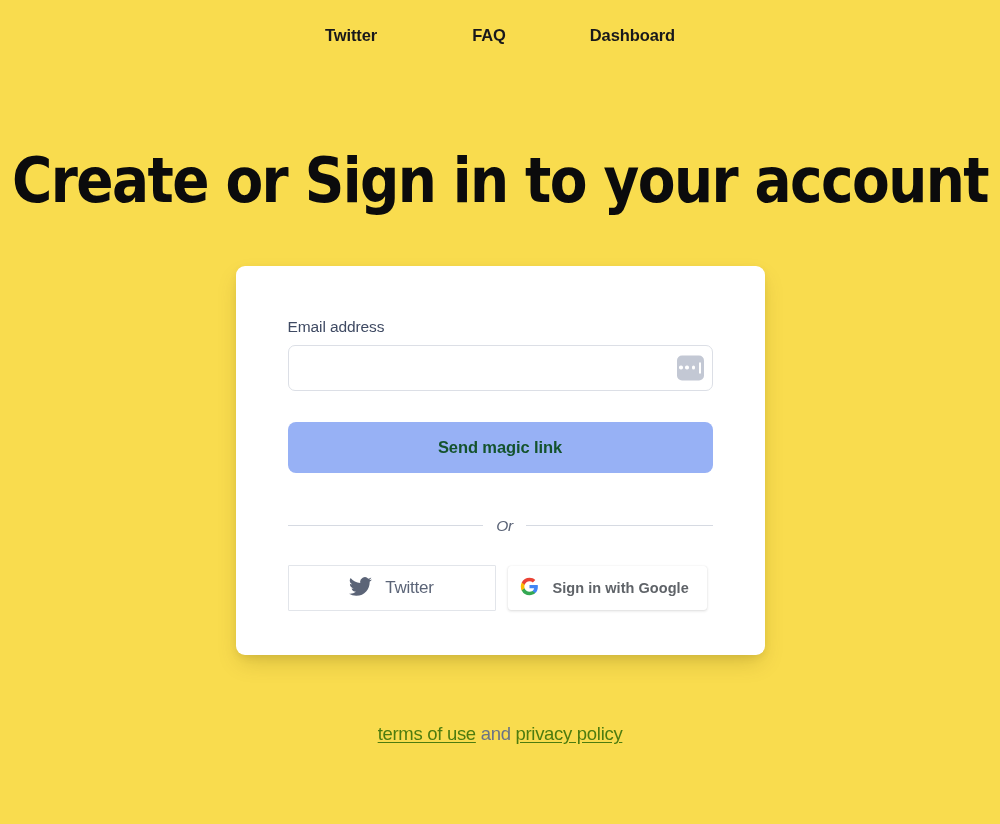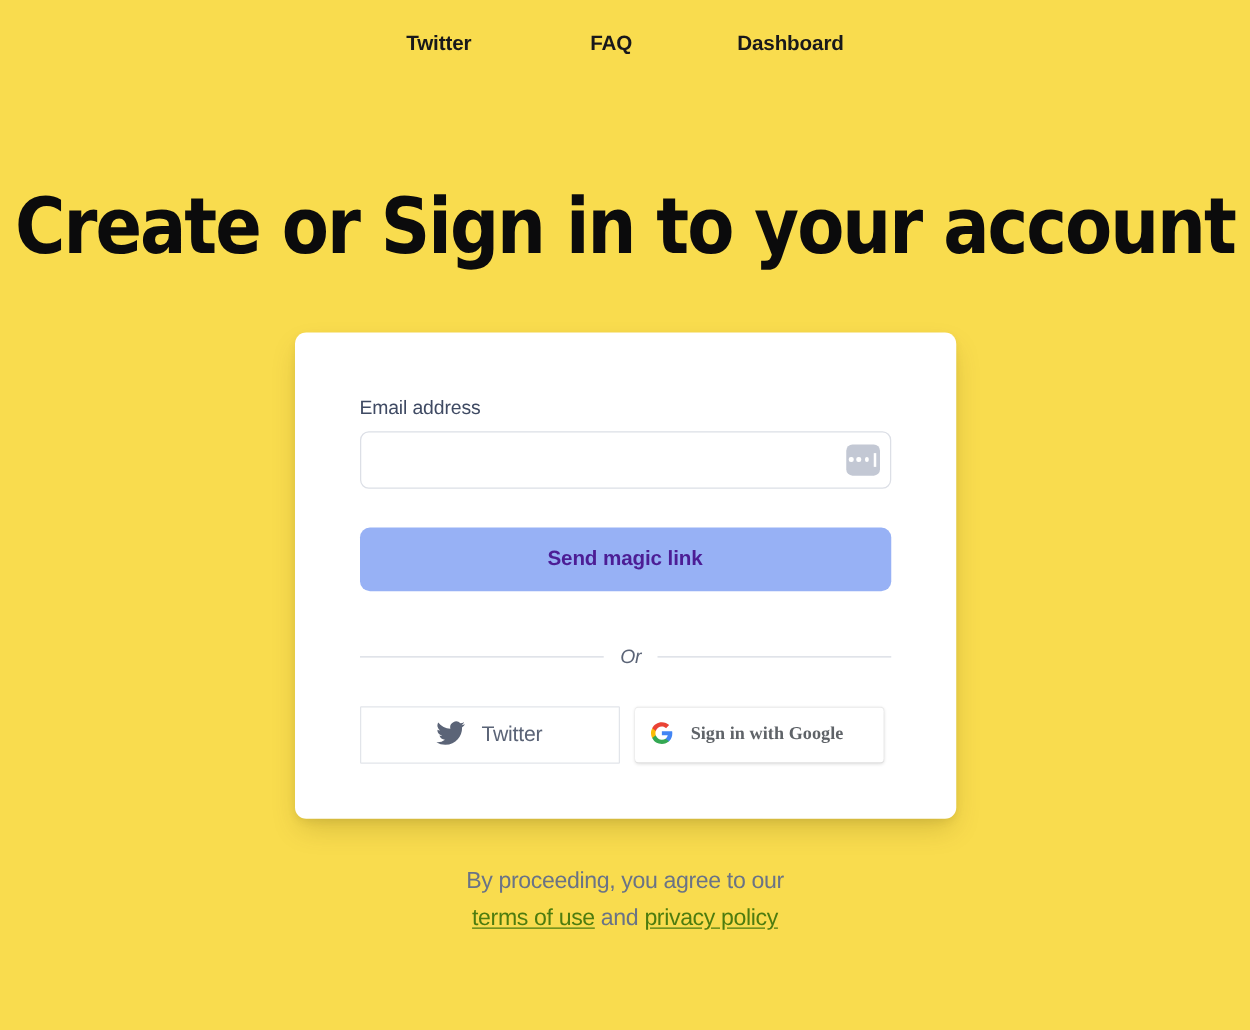--- a/index.html
+++ b/index.html
@@ -124,21 +124,21 @@
   }
 
   .magic-btn {
     display: block;
     width: 100%;
     height: 51px;
     margin-top: 31px;
     border: none;
     border-radius: 8px;
     background: #97b1f5;
-    color: #4c1d95;
+    color: #14532d;
     font-family: "Liberation Sans", sans-serif;
     font-size: 16.5px;
     font-weight: 700;
     letter-spacing: -0.1px;
     cursor: pointer;
   }
 
   
   .divider {
     display: flex;
@@ -197,21 +197,20 @@
     padding-left: 12px;
     cursor: pointer;
     box-shadow: 0 1px 3px rgba(0,0,0,0.14), 0 0 1px rgba(0,0,0,0.10);
     font-family: "Liberation Sans", sans-serif;
   }
   .google-btn .g-label {
     font-size: 14.5px;
     font-weight: 700;
     color: #5f6368;
     letter-spacing: 0.05px;
-    font-family: Liberation Serif, serif;
   }
 
   
   .legal {
     text-align: center;
     margin-top: 34px;
     color: #6a7386;
     font-size: 18.5px;
     line-height: 1.65;
     letter-spacing: -0.3px;
@@ -280,15 +279,15 @@
           </svg>
         </span>
         <span class="g-label">Sign in with Google</span>
       </button>
 
     </div>
   </div>
 </div>
 
 <div class="legal">
-  <span>By proceeding, you agree to our</span><br>
+  <br>
   <a href="#">terms of use</a><span> and </span><a href="#">privacy policy</a>
 </div>
 
 </body></html>

